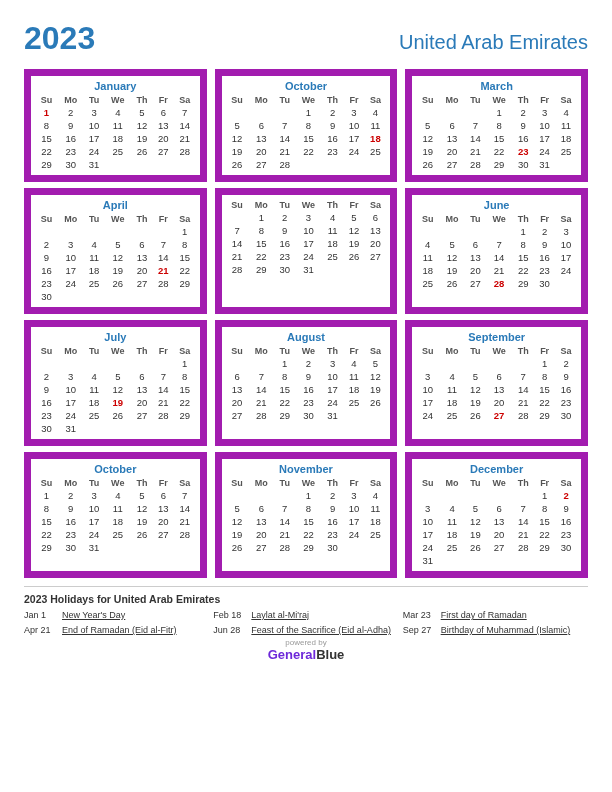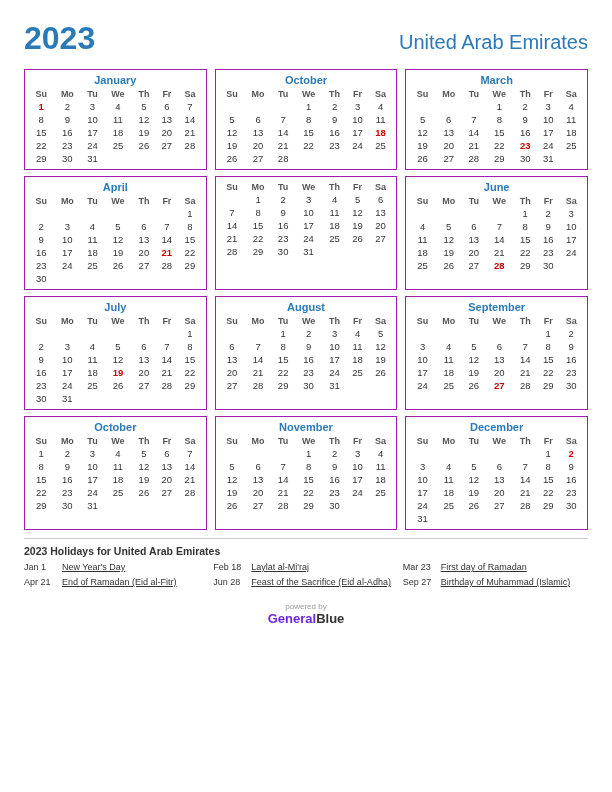--- a/index.html
+++ b/index.html
@@ -27,21 +27,21 @@
       font-size: 20px;
       color: #2a7ab8;
       font-weight: normal;
     }
     .calendars-grid {
       display: grid;
       grid-template-columns: 1fr 1fr 1fr;
       gap: 6px 8px;
     }
     .month-block {
-      border: 1px solid #a21caf;
+      border: 7px solid #a21caf;
       padding: 4px 4px 4px 4px;
     }
     .month-name {
       text-align: center;
       font-size: 11px;
       color: #2a7ab8;
       font-weight: bold;
       margin-bottom: 2px;
     }
     .cal-table {
@@ -96,21 +96,21 @@
       white-space: nowrap;
       min-width: 34px;
     }
     .holiday-name {
       font-size: 9px;
       color: #333;
       line-height: 1.2;
       text-decoration: underline;
     }
     .footer {
-      margin-top: 12px;
+      margin-top: 0;
       text-align: center;
     }
     .powered-by {
       font-size: 8px;
       color: #999;
     }
     .general-blue {
       font-size: 13px;
       font-weight: bold;
       color: #333;

